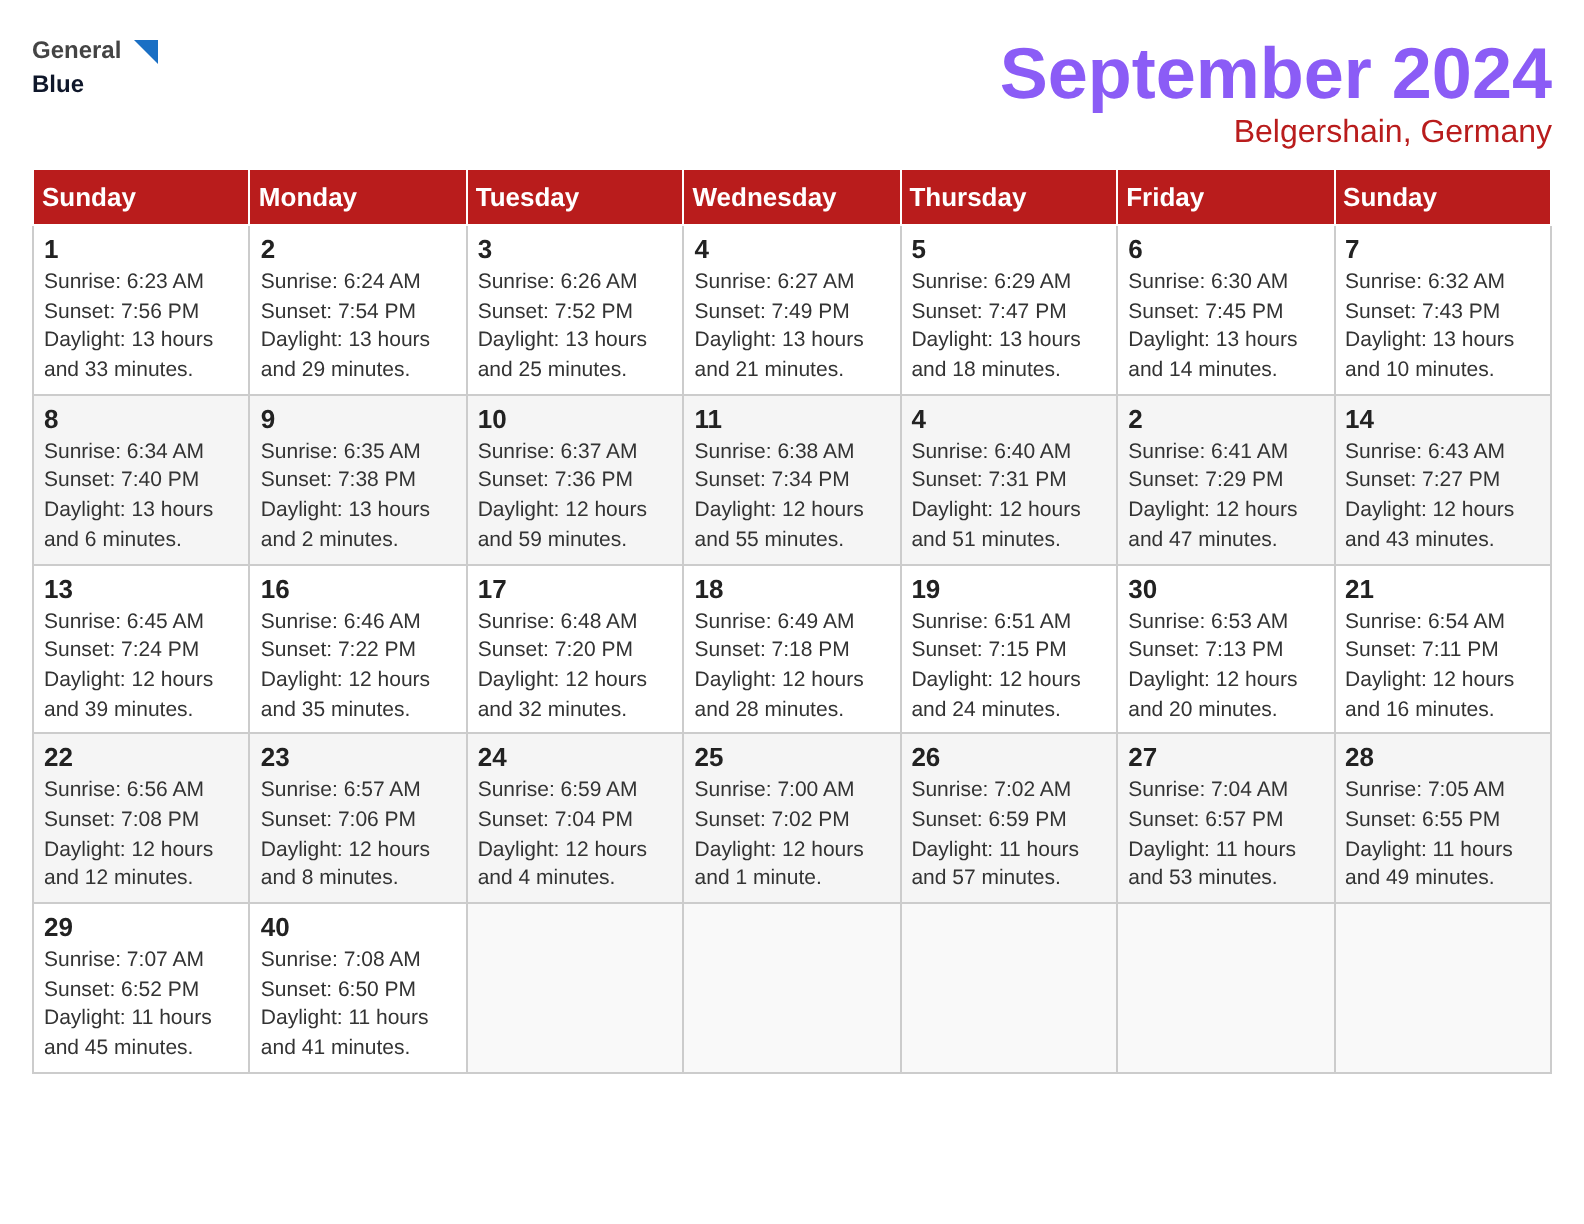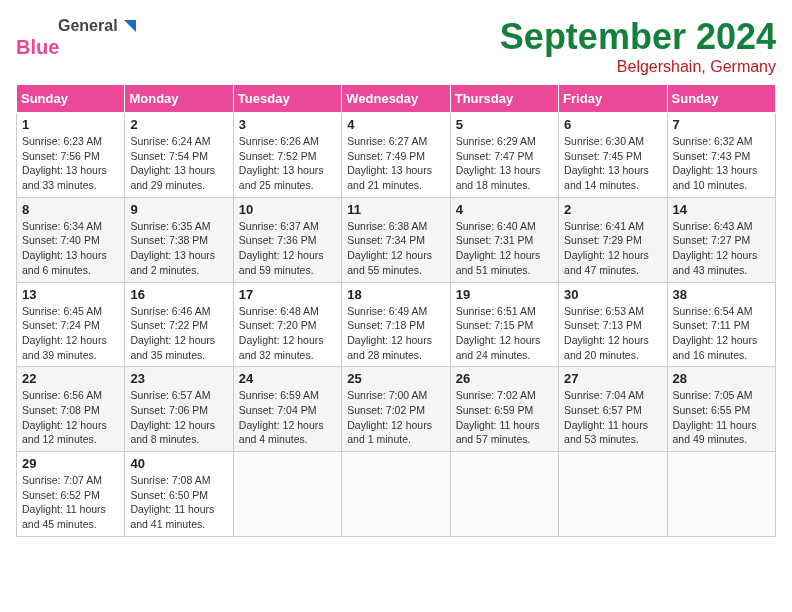--- a/index.html
+++ b/index.html
@@ -20,33 +20,33 @@
       display: flex;
       align-items: center;
       gap: 4px;
     }
     .title-area {
       text-align: right;
     }
     .month-title {
       font-size: 36px;
       font-weight: bold;
-      color: #15803d;
+      color: #8b5cf6;
     }
     .location-title {
       font-size: 16px;
       color: #b91c1c;
     }
     .calendar-table {
       width: 100%;
       border-collapse: collapse;
       font-size: 11px;
     }
     .calendar-table th {
-      background-color: #ec4899;
+      background-color: #b91c1c;
       color: #fff;
       padding: 6px 4px;
       text-align: left;
       font-size: 13px;
       font-weight: bold;
       border: 1px solid #fff;
     }
     .calendar-table td {
       border: 1px solid #ccc;
       vertical-align: top;
@@ -77,26 +77,26 @@
       background: #f9f9f9 !important;
     }
   </style>
 </head>
 <body>
 
 <div class="header-area">
   <div class="logo">
     <div style="display:flex;flex-direction:column;line-height:1.1;">
       <div style="display:flex;align-items:center;gap:0px;">
-        <span style="font-family:Arial;font-size:16px;font-weight:bold;color:#444;margin-left:42px;">General</span>
+        <span style="font-family:Arial;font-size:12px;font-weight:bold;color:#444;">General</span>
         <svg width="20" height="20" viewBox="0 0 20 20" style="margin-left:2px;">
           <polygon points="4,4 16,4 16,16" fill="#1a6fc4"></polygon>
         </svg>
       </div>
-      <span style="font-family:Arial;font-size:20px;font-weight:bold;color:#ec4899;">Blue</span>
+      <span style="font-family:Arial;font-size:12px;font-weight:bold;color:#0f172a;">Blue</span>
     </div>
   </div>
   <div class="title-area">
     <div class="month-title">September 2024</div>
     <div class="location-title">Belgershain, Germany</div>
   </div>
 </div>
 
 <table class="calendar-table">
   <thead>
@@ -190,21 +190,21 @@
         </td>
         <td>
           <span class="day-number">19</span>
           <div class="day-info">Sunrise: 6:51 AM<br>Sunset: 7:15 PM<br>Daylight: 12 hours and 24 minutes.</div>
         </td>
         <td>
           <span class="day-number">30</span>
           <div class="day-info">Sunrise: 6:53 AM<br>Sunset: 7:13 PM<br>Daylight: 12 hours and 20 minutes.</div>
         </td>
         <td>
-          <span class="day-number">38</span>
+          <span class="day-number">21</span>
           <div class="day-info">Sunrise: 6:54 AM<br>Sunset: 7:11 PM<br>Daylight: 12 hours and 16 minutes.</div>
         </td>
       </tr>
       <tr>
         <td>
           <span class="day-number">22</span>
           <div class="day-info">Sunrise: 6:56 AM<br>Sunset: 7:08 PM<br>Daylight: 12 hours and 12 minutes.</div>
         </td>
         <td>
           <span class="day-number">23</span>

